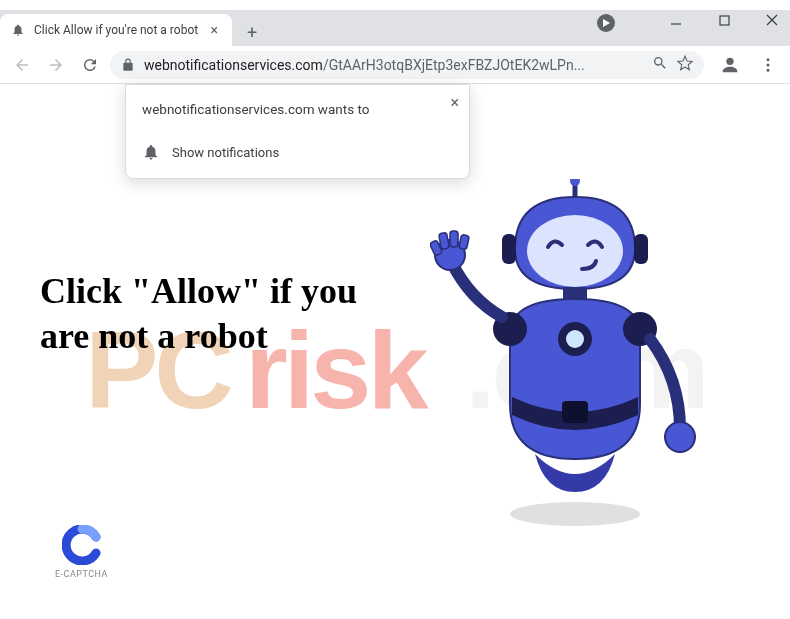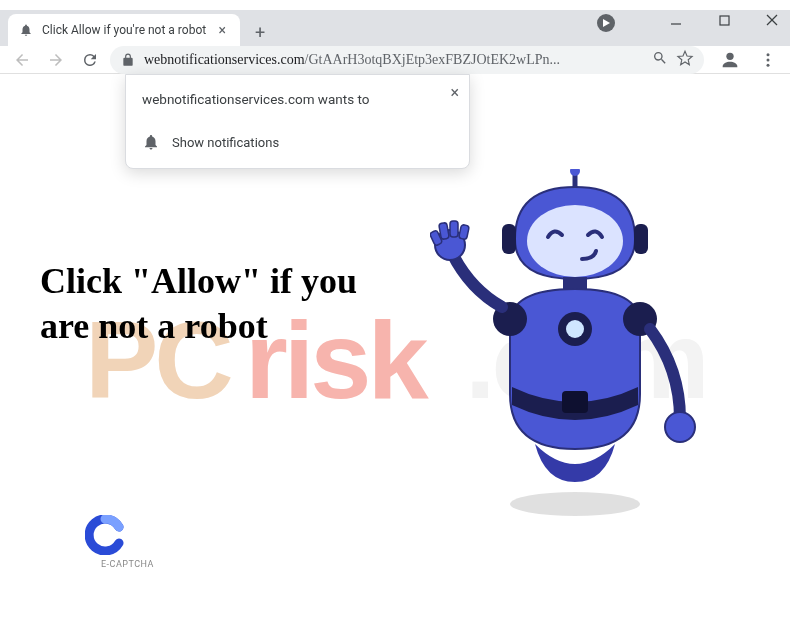--- a/index.html
+++ b/index.html
@@ -2,33 +2,33 @@
 <html><head>
 <meta charset="utf-8">
 <style>
 * { box-sizing: border-box; margin: 0; padding: 0; }
 body { width: 790px; height: 619px; font-family: -apple-system, BlinkMacSystemFont, "Segoe UI", Roboto, sans-serif; background: #fff; overflow: hidden; position: relative; }
 
 
 .titlebar { height: 10px; background: #fff; }
 
 
-.tabstrip { height: 36px; background: #dfe1e5; display: flex; align-items: flex-end; padding-left: 8px; }
+.tabstrip { height: 36px; background: #dfe1e5; display: flex; align-items: flex-end; }
 .tab { background: #fff; height: 32px; display: flex; align-items: center; padding: 0 10px; border-radius: 8px 8px 0 0; gap: 8px; min-width: 230px; max-width: 260px; font-size: 12px; color: #3c4043; }
 .tab .favicon { width: 16px; height: 16px; display: flex; align-items: center; justify-content: center; }
 .tab .title { flex: 1; white-space: nowrap; overflow: hidden; text-overflow: ellipsis; }
 .tab .close { width: 16px; height: 16px; font-size: 14px; color: #5f6368; display: flex; align-items: center; justify-content: center; }
 .newtab { width: 28px; height: 28px; display: flex; align-items: center; justify-content: center; color: #5f6368; font-size: 18px; margin-left: 6px; }
 
 
 .wincontrols { position: absolute; top: 6px; right: 4px; display: flex; gap: 20px; align-items: center; }
 .wincontrols .wc { width: 28px; height: 28px; display: flex; align-items: center; justify-content: center; color: #3c4043; }
 
 
-.toolbar { height: 28px; background: #fff; border-bottom: 1px solid #e0e0e0; display: flex; align-items: center; padding: 0 8px; gap: 6px; font-family: Liberation Serif, serif; }
+.toolbar { height: 38px; background: #fff; border-bottom: 1px solid #e0e0e0; display: flex; align-items: center; padding: 0 8px; gap: 6px; }
 .toolbar .nav-icon { width: 28px; height: 28px; display: flex; align-items: center; justify-content: center; color: #5f6368; border-radius: 50%; }
 .toolbar .nav-icon.disabled { color: #bdbdbd; }
 .omnibox { flex: 1; height: 28px; background: #f1f3f4; border-radius: 14px; display: flex; align-items: center; padding: 0 10px; gap: 8px; font-size: 14px; color: #202124; }
 .omnibox .lock { width: 16px; height: 16px; display:flex; align-items:center; justify-content:center; }
 .omnibox .url { flex: 1; white-space: nowrap; overflow: hidden; text-overflow: ellipsis; }
 .omnibox .url .domain { color: #202124; }
 .omnibox .url .path { color: #5f6368; }
 .right-icons { display: flex; align-items: center; gap: 10px; margin-left: 6px; }
 .right-icons .ri { width: 28px; height: 28px; display: flex; align-items: center; justify-content: center; color: #5f6368; }
 
@@ -48,21 +48,21 @@
 
 
 .headline { position: absolute; left: 40px; top: 185px; font-family: Georgia, "Times New Roman", serif; font-weight: 700; font-size: 36px; line-height: 1.25; color: #000; max-width: 340px; }
 
 
 .robot-wrap { position: absolute; right: 80px; top: 95px; }
 
 
 .ecaptcha { position: absolute; left: 55px; bottom: 40px; text-align: center; }
 .ecaptcha .c-logo { width: 40px; height: 40px; margin: 0 auto 4px; }
-.ecaptcha .ec-label { font-size: 9px; color: #888; letter-spacing: 0.5px; margin-left: 46px; }
+.ecaptcha .ec-label { font-size: 9px; color: #888; letter-spacing: 0.5px; }
 
 
 .permission { position: absolute; left: 125px; top: 0; width: 345px; background: #fff; border: 1px solid #dadce0; border-radius: 0 0 8px 8px; box-shadow: 0 4px 16px rgba(0,0,0,0.15); padding: 16px 16px 14px; font-size: 13px; color: #3c4043; }
 .permission .close-x { position: absolute; top: 8px; right: 10px; color: #5f6368; font-size: 16px; cursor: pointer; }
 .permission .origin { font-size: 13.5px; margin-bottom: 26px; }
 .permission .perm-row { display: flex; align-items: center; gap: 12px; margin-bottom: 3px; }
 .permission .perm-row .bell { width: 18px; height: 18px; }
 .permission .buttons { display: flex; justify-content: flex-end; gap: 10px; }
 .permission .btn { background: #fff; border: 1px solid #dadce0; border-radius: 4px; padding: 7px 18px; font-size: 13px; color: #1a73e8; cursor: pointer; }
 </style>

